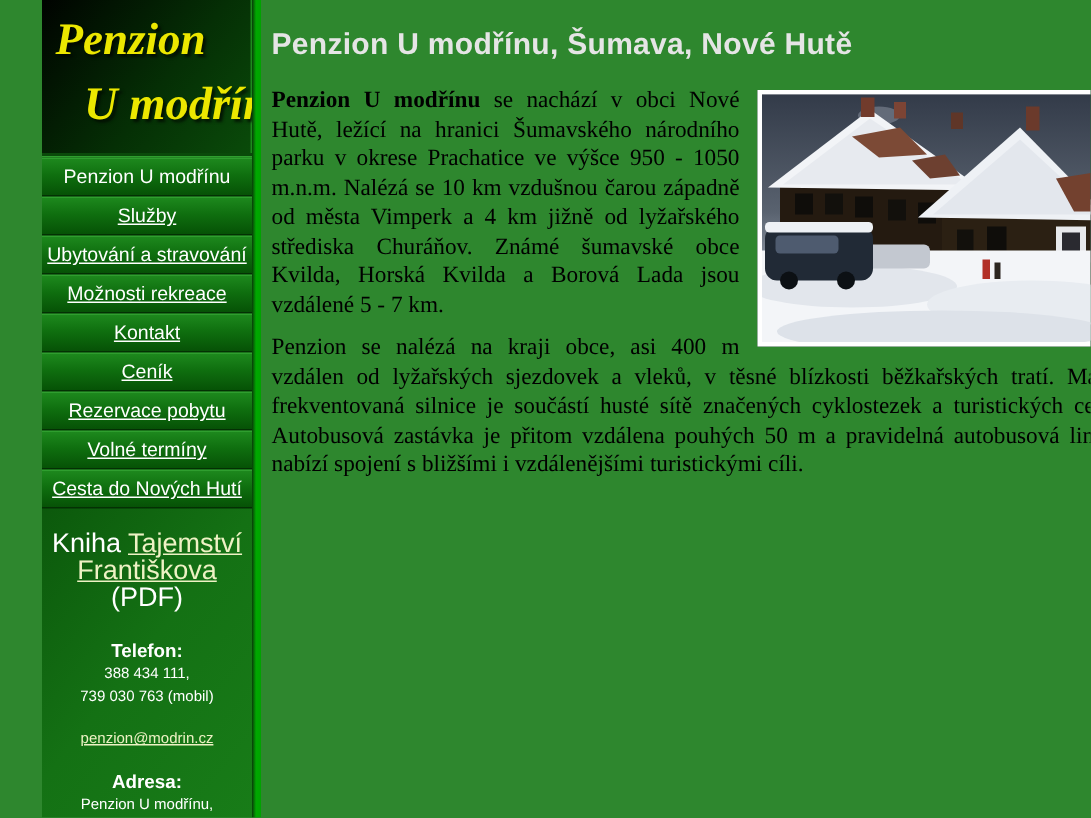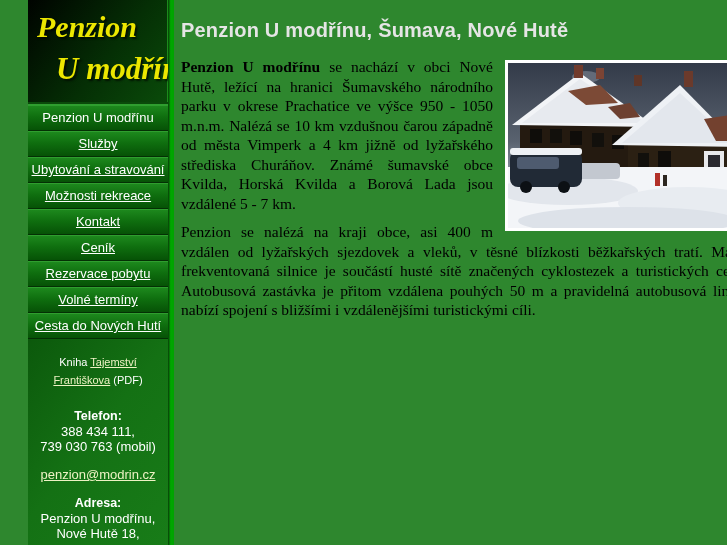--- a/index.html
+++ b/index.html
@@ -21,24 +21,24 @@
   .menu{border-top:1px solid #2f9e2f;}
   .menu-item{height:24px;line-height:24px;text-align:center;color:#ffffff;
              font-size:13px;cursor:pointer;
              background:linear-gradient(180deg,#1d881d 0%,#0f6f0f 45%,#065206 100%);
              border-top:1px solid #2f9e2f;border-bottom:1px solid #043004;}
   .menu-item span{text-decoration:underline;}
   .menu-item.current span{text-decoration:none;}
 
   .info{padding-top:14px;text-align:center;color:#ffffff;font-size:13px;}
   .info .block{margin-bottom:13px;}
-  .book{font-size:11px;line-height:18px;margin-bottom:19px;padding:0 6px;}
+  .book{font-size:18px;line-height:18px;margin-bottom:19px;padding:0 6px;}
   .pale-link{color:#eef2c4;text-decoration:underline;cursor:pointer;}
   .info .lbl{font-weight:bold;font-size:12.5px;line-height:16px;}
-  .info .ln{font-size:13px;line-height:15px;}
+  .info .ln{font-size:10px;line-height:15px;}
 
   
   .divider{width:6px;flex:0 0 6px;height:545px;
            background:linear-gradient(90deg,#0a3a0a 0%,#00a800 45%,#00a300 100%);}
 
   
   .main{flex:1;height:545px;overflow:hidden;padding:15px 11px 0 7px;box-sizing:border-box;}
   h1{font-family:Liberation Sans, sans-serif;color:#e5e5e5;
      font-size:20px;font-weight:bold;margin:4px 0 15px 0;letter-spacing:.2px;}
   .photo{float:right;width:233px;height:165px;border:3px solid #ffffff;

